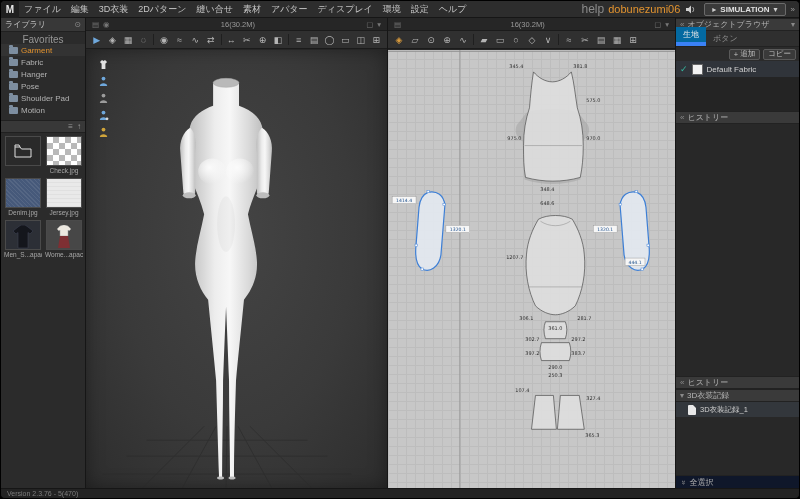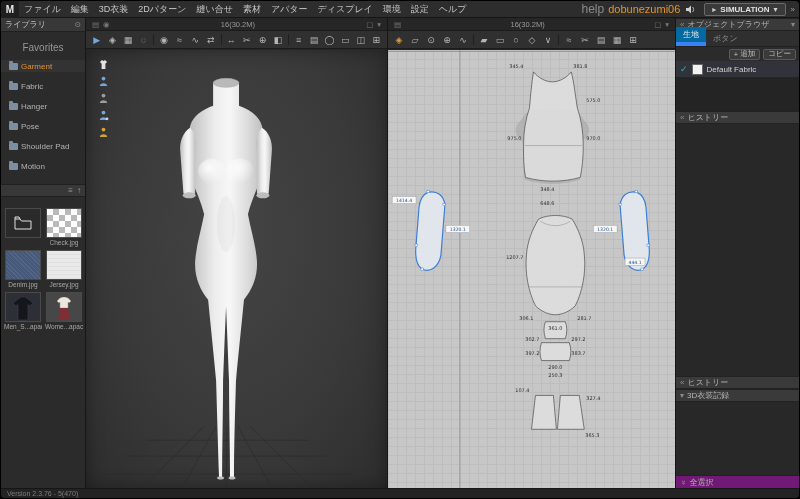--- a/index.html
+++ b/index.html
@@ -12,21 +12,21 @@
   .logo{width:18px;height:17px;background:#1f1f1f;color:#e8e8e8;font-size:10px;font-weight:bold;display:flex;align-items:center;justify-content:center;}
   .menu-item{font-size:9px;color:#c6c6c6;padding:17px 5px;line-height:17px;white-space:nowrap;cursor:default;}
   .help-label{color:#8a8a8a;font-size:12px;margin:16px 4px;}
   .username{color:#e2932f;font-size:11px;margin-right:6px;}
   .speaker{display:flex;align-items:center;margin-right:8px;}
   .sim-btn{border:1px solid #6a6a6a;border-radius:2px;color:#e0e0e0;font-size:8px;font-weight:bold;padding:1px 7px;display:flex;align-items:center;gap:4px;background:#3a3a3a;margin-right:5px;}
   .sim-btn .simarrow{color:#cfcfcf;font-size:8px;}
   .mb-chev{color:#9a9a9a;font-size:8px;margin-right:4px;}
 
   
-  .library{position:absolute;left:0;top:17px;width:85px;bottom:10px;background:#2b2b2b;border-right:1px solid #161616;display:flex;flex-direction:column;gap:8px;}
+  .library{position:absolute;left:0;top:17px;width:85px;bottom:10px;background:#2b2b2b;border-right:1px solid #161616;display:flex;flex-direction:column;}
   .vp3d{position:absolute;left:85px;top:17px;width:301px;bottom:10px;background:#262626;}
   .vp2d{position:absolute;left:386px;top:17px;width:288px;bottom:10px;background:#262626;border-left:1px solid #161616;}
   .rightpanel{position:absolute;left:674px;top:17px;right:0;bottom:10px;background:#2b2b2b;border-left:1px solid #161616;display:flex;flex-direction:column;}
   .statusbar{position:absolute;left:0;right:0;bottom:0;height:10px;background:#232323;color:#7d7d7d;font-size:7px;display:flex;align-items:center;padding-left:6px;border-top:1px solid #161616;}
 
   
   .lib-head{height:14px;background:#383838;display:flex;align-items:center;padding:0 4px;color:#c0c0c0;font-size:8px;border-bottom:1px solid #202020;}
   .lib-head .hicon{margin-left:auto;color:#8a8a8a;font-size:8px;}
   .lib-fav{height:12px;color:#979797;font-size:10px;padding:2px 4px 0 4px;text-align:center;}
   .lib-row{height:12px;display:flex;align-items:center;gap:3px;padding:0 4px 0 8px;font-size:8px;color:#b2b2b2;cursor:default;}
@@ -77,21 +77,21 @@
   .fab-row{height:16px;display:flex;align-items:center;gap:4px;padding:0 4px;background:#30343a;}
   .fab-check{color:#35b8a0;font-size:9px;}
   .fab-swatch{width:11px;height:11px;background:#f2f2f2;border:1px solid #666;flex:none;}
   .fab-name{font-size:8px;color:#d0d0d0;}
   .rp-empty{background:#282828;flex:none;}
   .rp-grow{background:#282828;flex:1;}
   .rec-item{height:15px;display:flex;align-items:center;gap:4px;padding:0 4px 0 12px;background:#33373c;flex:none;}
   .doc-ic{width:8px;height:10px;background:#e8e8e8;border-radius:1px;flex:none;position:relative;}
   .doc-ic::after{content:"";position:absolute;right:0;top:0;border-style:solid;border-width:0 3px 3px 0;border-color:transparent #33373c transparent transparent;}
   .rec-label{font-size:7.5px;color:#d0d0d0;}
-  .rp-row{height:13px;display:flex;align-items:center;gap:4px;padding:0 5px;background:#701a75;border-top:1px solid #222;color:#b0b0b0;font-size:8px;flex:none;}
+  .rp-row{height:13px;display:flex;align-items:center;gap:4px;padding:0 5px;background:#0f172a;border-top:1px solid #222;color:#b0b0b0;font-size:8px;flex:none;}
   .rp-row .chev{display:inline-block;transform:rotate(90deg);color:#9a9a9a;font-size:8px;}
   .rp-row.active{background:#2e4e75;color:#fff;}
 
   
   text.meas{font-family:"DejaVu Sans",sans-serif;font-size:5px;fill:#2e2e2e;}
   text.measb{font-family:"DejaVu Sans",sans-serif;font-size:4.6px;fill:#1d4f8c;}
 </style>
 </head>
 <body>
 
@@ -445,20 +445,24 @@
     </div>
     <div class="rp-empty" style="height:252px;"></div>
     <div class="rp-head">
       <span class="coll">«</span>
       <span>ヒストリー</span>
     </div>
     <div class="rp-head">
       <span class="coll">▾</span>
       <span>3D衣装記録</span>
     </div>
+    <div class="rec-item">
+      <span class="doc-ic"></span>
+      <span class="rec-label">3D衣装記録_1</span>
+    </div>
     <div class="rp-grow"></div>
     <div class="rp-row">
       <span class="chev">»</span>
       <span>全選択</span>
     </div>
   </div>
 
   <div class="statusbar">
     <span>Version 2.3.76 - 5(470)</span>
   </div>

